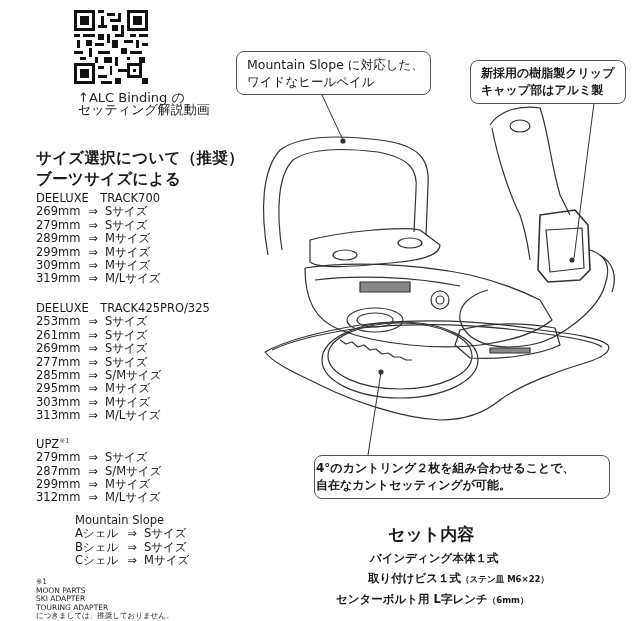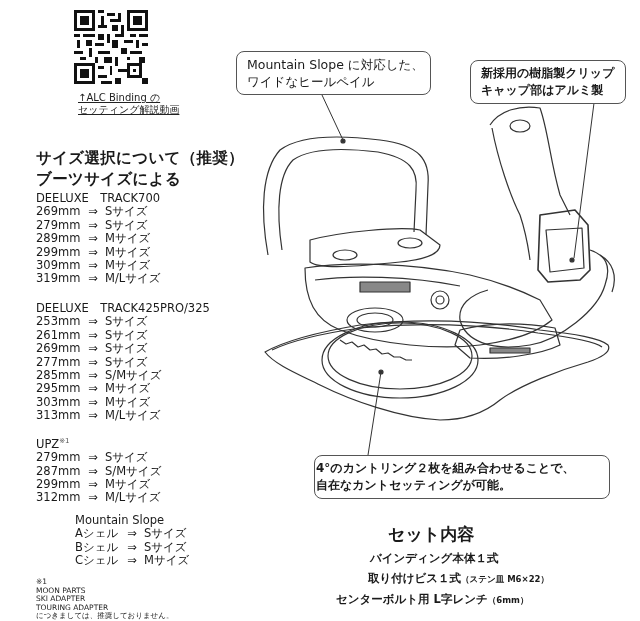--- a/index.html
+++ b/index.html
@@ -5,21 +5,21 @@
     html, body { margin: 0; padding: 0; background: #ffffff; }
     body {
       width: 640px; height: 621px; position: relative; overflow: hidden;
       font-family: "DejaVu Sans", "Liberation Sans", sans-serif;
       color: #1a1a1a;
     }
     .abs { position: absolute; }
 
     
     .qr { left: 74px; top: 8px; width: 74px; height: 78px; }
-    .qr-caption { left: 78px; top: 92px; font-size: 10px; line-height: 12px; color: #222; white-space: nowrap; text-decoration: underline; }
+    .qr-caption { left: 78px; top: 92px; font-size: 13px; line-height: 12px; color: #222; white-space: nowrap; }
 
     
     .size-heading { left: 36px; top: 148px; font-size: 15.5px; font-weight: bold; line-height: 21px; letter-spacing: 0.3px; }
     .section { left: 36px; font-size: 11.5px; line-height: 13.4px; }
     .section .title { white-space: pre; font-weight: 500; }
     .section .row { white-space: nowrap; display: flex; }
     .section .row .mm { display: inline-block; width: 45px; }
     .section .row .arrow { display: inline-block; width: 24px; text-align: center; }
     .section .row .size { display: inline-block; }
     .sup { font-size: 7px; vertical-align: super; color: #555; }

